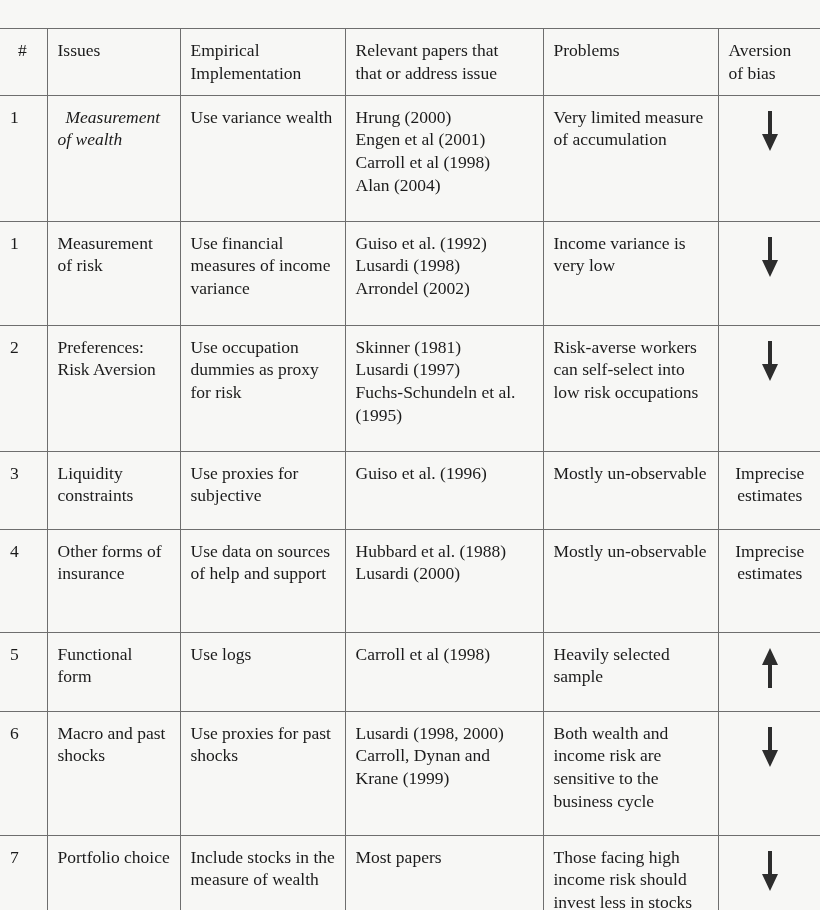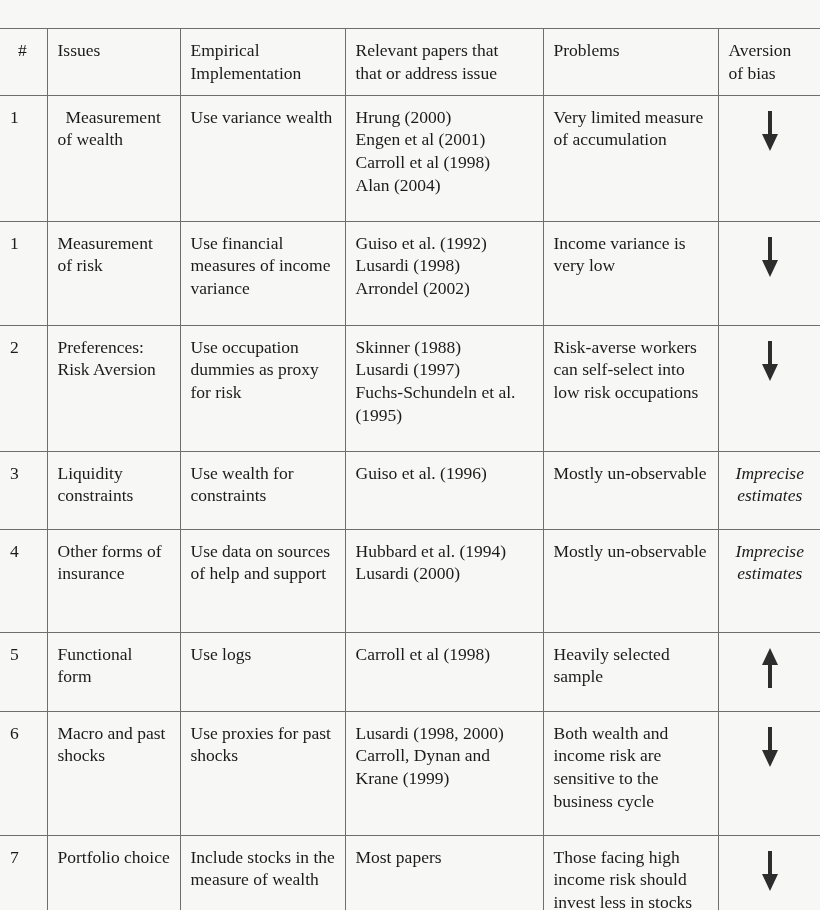--- a/index.html
+++ b/index.html
@@ -79,26 +79,26 @@
 
   td.cell-num {
     padding-left: 10px;
     padding-right: 4px;
   }
   td.cell-issue {
     padding-left: 13px;
   }
   td.cell-issue.indent-first {
     text-indent: 8px;
+    font-style: italic;
   }
   td.cell-dir {
     text-align: center;
     padding-left: 6px;
     padding-right: 6px;
-    font-style: italic;
   }
   td.cell-dir .dir-text {
     display: block;
     text-align: center;
     line-height: 1.30;
   }
 
   .arrow-svg {
     display: block;
     margin: 4px auto 0 auto;
@@ -180,49 +180,49 @@
             <svg class="arrow-svg" width="22" height="42" viewBox="0 0 22 42">
               <path fill="#2d2d2d" d="M11 41 L19 24 L13 24 L13 1 L9 1 L9 24 L3 24 Z"></path>
             </svg>
           </td>
         </tr>
         <tr class="r3">
           <td class="cell-num">2</td>
           <td class="cell-issue">Preferences: Risk Aversion</td>
           <td class="cell-empirical">Use occupation dummies as proxy for risk</td>
           <td class="cell-papers">
-            <span class="paper-line">Skinner (1988)</span>
+            <span class="paper-line">Skinner (1981)</span>
             <span class="paper-line">Lusardi (1997)</span>
             <span class="paper-line">Fuchs-Schundeln et al. (1995)</span>
           </td>
           <td class="cell-problems">Risk-averse workers can self-select into low risk occupations</td>
           <td class="cell-dir">
             <svg class="arrow-svg" width="22" height="42" viewBox="0 0 22 42">
               <path fill="#2d2d2d" d="M11 41 L19 24 L13 24 L13 1 L9 1 L9 24 L3 24 Z"></path>
             </svg>
           </td>
         </tr>
         <tr class="r4">
           <td class="cell-num">3</td>
           <td class="cell-issue">Liquidity constraints</td>
-          <td class="cell-empirical">Use wealth for constraints</td>
+          <td class="cell-empirical">Use proxies for subjective</td>
           <td class="cell-papers">
             <span class="paper-line">Guiso et al. (1996)</span>
           </td>
           <td class="cell-problems">Mostly un-observable</td>
           <td class="cell-dir">
             <span class="dir-text">Imprecise estimates</span>
           </td>
         </tr>
         <tr class="r5">
           <td class="cell-num">4</td>
           <td class="cell-issue">Other forms of insurance</td>
           <td class="cell-empirical">Use data on sources of help and support</td>
           <td class="cell-papers">
-            <span class="paper-line">Hubbard et al. (1994)</span>
+            <span class="paper-line">Hubbard et al. (1988)</span>
             <span class="paper-line">Lusardi (2000)</span>
           </td>
           <td class="cell-problems">Mostly un-observable</td>
           <td class="cell-dir">
             <span class="dir-text">Imprecise estimates</span>
           </td>
         </tr>
         <tr class="r6">
           <td class="cell-num">5</td>
           <td class="cell-issue">Functional form</td>

